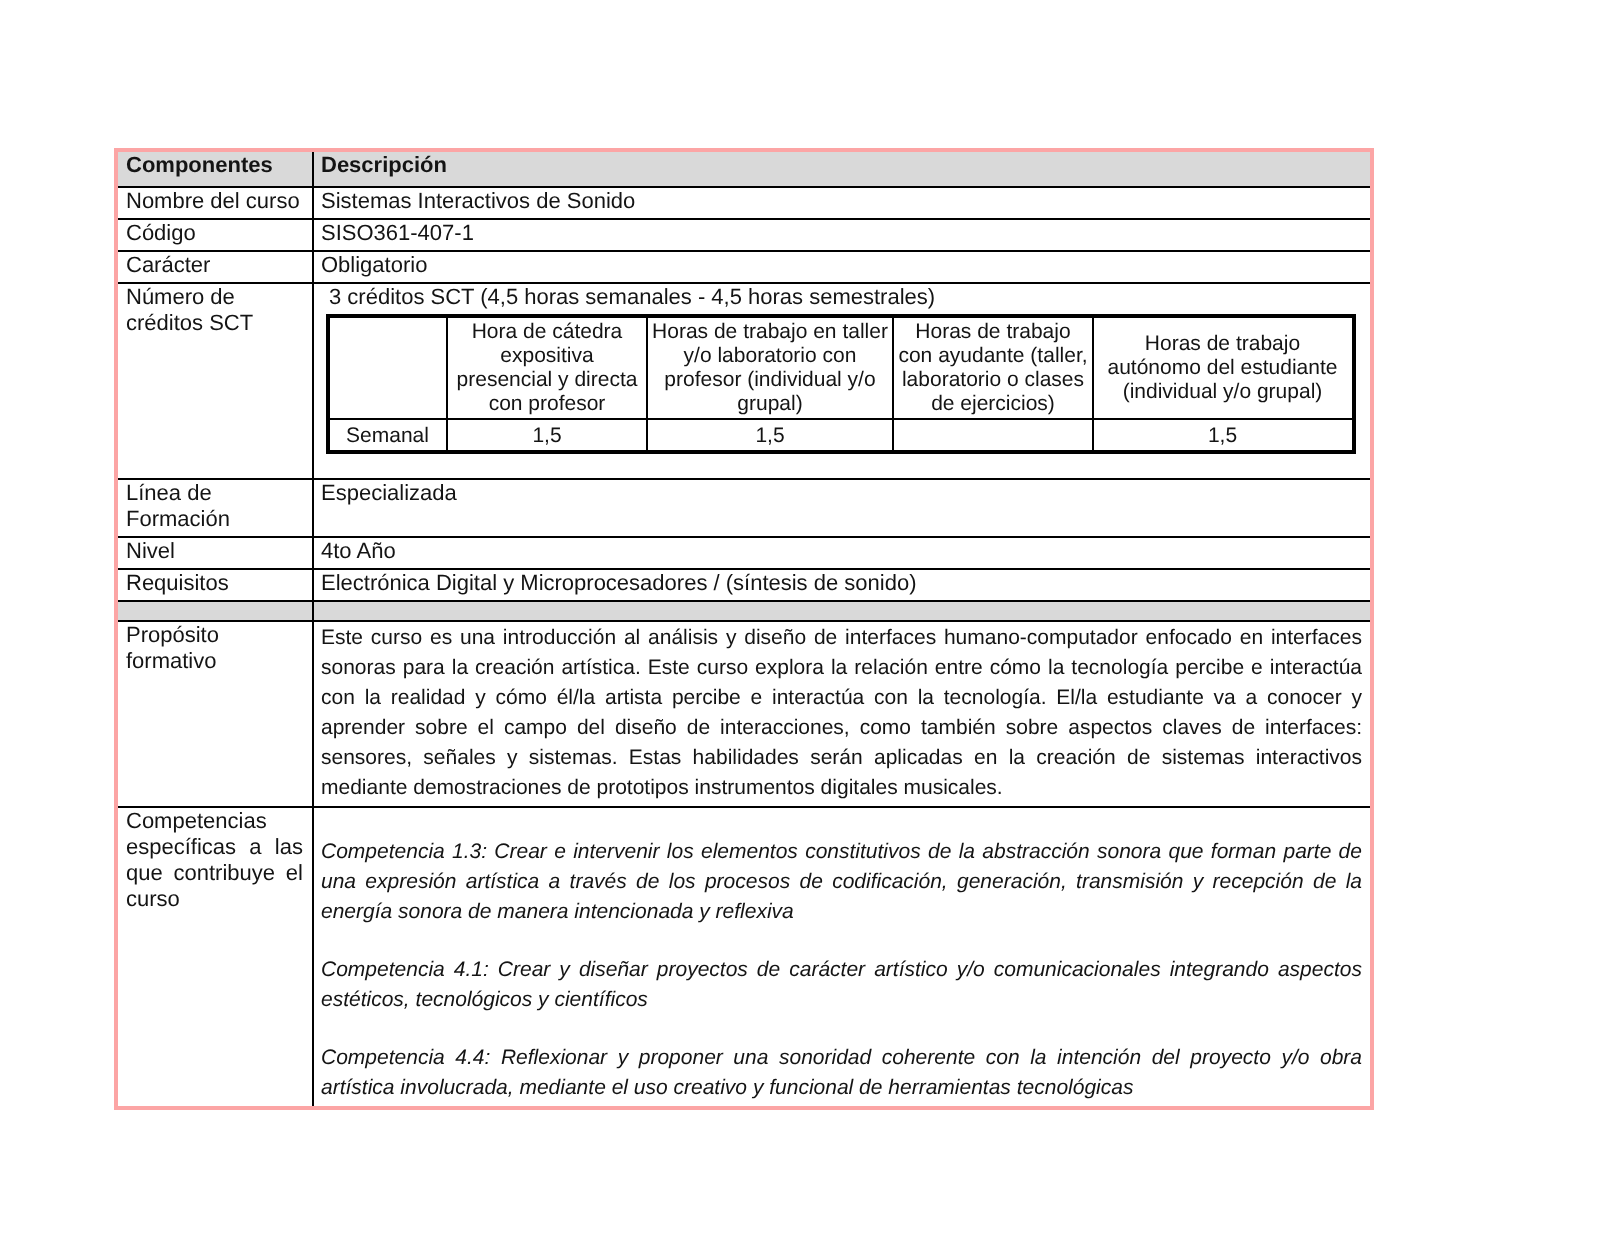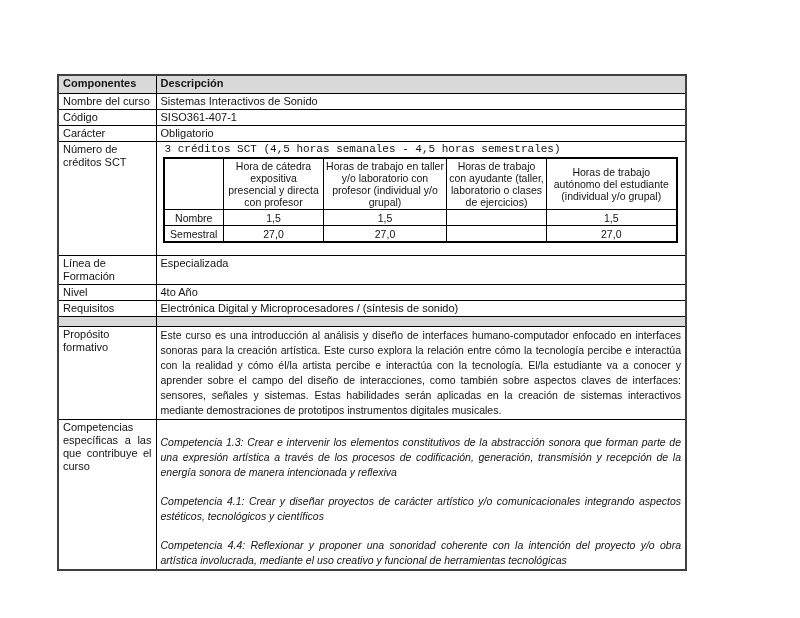--- a/index.html
+++ b/index.html
@@ -16,21 +16,21 @@
     color: #141414;
     overflow: hidden;
   }
   table.main {
     position: absolute;
     left: 57px;
     top: 74px;
     width: 628px;
     border-collapse: collapse;
     table-layout: fixed;
-    border: 2px solid #404040;
+    border: 2px solid #fca5a5;
   }
   table.main td {
     border: 1px solid #000;
     padding: 1px 4px;
     font-size: 11px;
     line-height: 13px;
     vertical-align: top;
     overflow: hidden;
   }
   table.main col.c-label { width: 98px; }
@@ -44,21 +44,20 @@
   tr.sep td {
     background: #d9d9d9;
     height: 9px;
     padding: 0 4px;
   }
   td.credits-cell { padding: 1px 0 0 0; }
   .credits-summary {
     padding: 0 4px 1px 4px;
     font-size: 11px;
     line-height: 13px;
-    font-family: Liberation Mono, monospace;
   }
   table.sched {
     border-collapse: collapse;
     table-layout: fixed;
     margin-left: 2px;
     border: 2px solid #000;
     margin-bottom: 11px;
   }
   table.sched td {
     border: 1px solid #000;
@@ -139,32 +138,25 @@
               </colgroup>
           <tbody>
                 <tr>
             <td></td>
             <td>Hora de cátedra expositiva presencial y directa con profesor</td>
             <td>Horas de trabajo en taller y/o laboratorio con profesor (individual y/o grupal)</td>
             <td>Horas de trabajo con ayudante (taller, laboratorio o clases de ejercicios)</td>
             <td>Horas de trabajo autónomo del estudiante (individual y/o grupal)</td>
           </tr>
           <tr class="sched-vals">
-            <td>Nombre</td>
+            <td>Semanal</td>
             <td>1,5</td>
             <td>1,5</td>
             <td></td>
             <td>1,5</td>
-          </tr>
-          <tr class="sched-vals">
-            <td>Semestral</td>
-            <td>27,0</td>
-            <td>27,0</td>
-            <td></td>
-            <td>27,0</td>
           </tr>
         </tbody>
             </table>
       </td>
     </tr>
 
     <tr class="info">
       <td>Línea de Formación</td>
       <td>Especializada</td>
     </tr>

